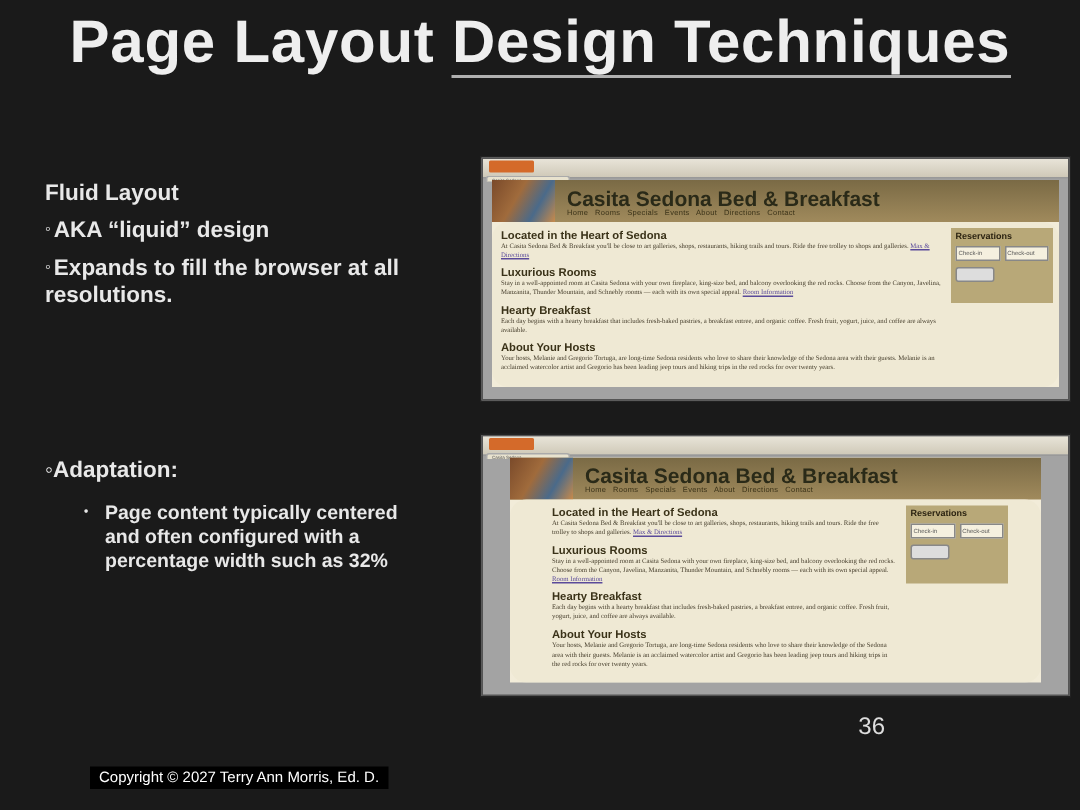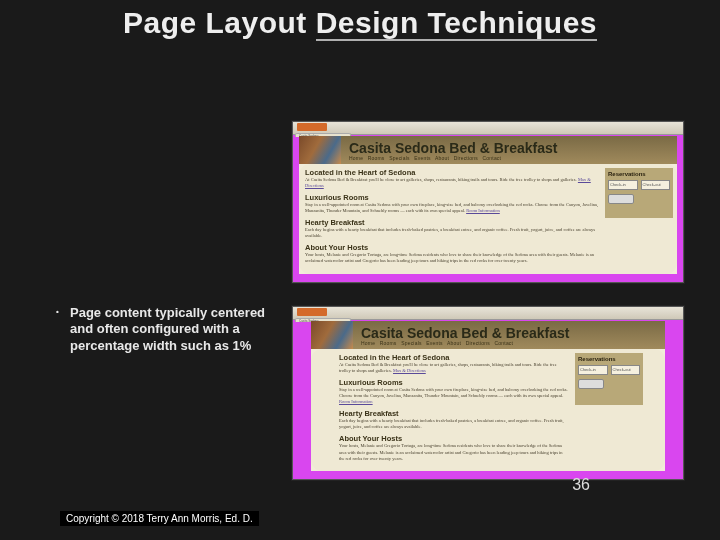--- a/index.html
+++ b/index.html
@@ -17,21 +17,21 @@
     width: 720px;
     height: 540px;
     box-sizing: border-box;
   }
   .title {
     position: absolute;
     top: 6px;
     left: 0;
     right: 0;
     text-align: center;
-    font-size: 30px;
+    font-size: 40px;
     font-weight: bold;
     color: #eee;
     letter-spacing: 0.5px;
   }
   .title .under {
     border-bottom: 2px solid #b0b0b0;
     padding-bottom: 0px;
   }
   .body-left {
     position: absolute;
@@ -93,25 +93,24 @@
     left: 60px;
     background: #000;
     color: #fff;
     font-size: 10px;
     padding: 2px 6px;
   }
 
   
   .shot {
     position: absolute;
-    right: 36px;
-    background: #d946ef;
+    right: 7px;
+    background: #a3a3a3;
     border: 1px solid #555;
     box-shadow: 0 0 0 1px #222;
-    margin-top: 16px;
   }
   .shot.top {
     top: 105px;
     width: 390px;
     height: 160px;
   }
   .shot.bottom {
     top: 290px;
     width: 390px;
     height: 172px;
@@ -263,25 +262,31 @@
 </style>
 </head>
 <body>
 
 <div class="slide">
 
   <div class="title">
     <span>Page Layout </span><span class="under">Design Techniques</span>
   </div>
 
+  <div class="body-left">
+    <div class="heading">Fluid Layout</div>
+    <div class="bullet"><span class="dot">◦</span><span>AKA “liquid” design</span></div>
+    <div class="bullet"><span class="dot">◦</span><span>Expands to fill the browser at all resolutions.</span></div>
+  </div>
 
   <div class="adapt-block">
+    <div class="bullet"><span class="dot">◦</span><span>Adaptation:</span></div>
     <div class="sub">
       <span class="sdot">•</span>
-      <span>Page content typically centered and often configured with a percentage width such as 1%</span>
+      <span>Page content typically centered and often configured with a percentage width such as 32%</span>
     </div>
   </div>
 
   <div class="shot top">
     <div class="titlebar">
       <div class="tb-left"></div>
     </div>
     <div class="tb-tab">Casita Sedona</div>
     <div class="shot-inner">
       <div class="site-band">
@@ -356,15 +361,15 @@
             <div class="fld">Check-in</div>
             <div class="fld">Check-out</div>
           </div>
           <div class="btn"></div>
         </div>
       </div>
     </div>
   </div>
 
   <div class="pagenum">36</div>
-  <div class="copyright">Copyright © 2018 Terry Ann Morris, Ed. D.</div>
+  <div class="copyright">Copyright © 2027 Terry Ann Morris, Ed. D.</div>
 
 </div>
 
 </body></html>

